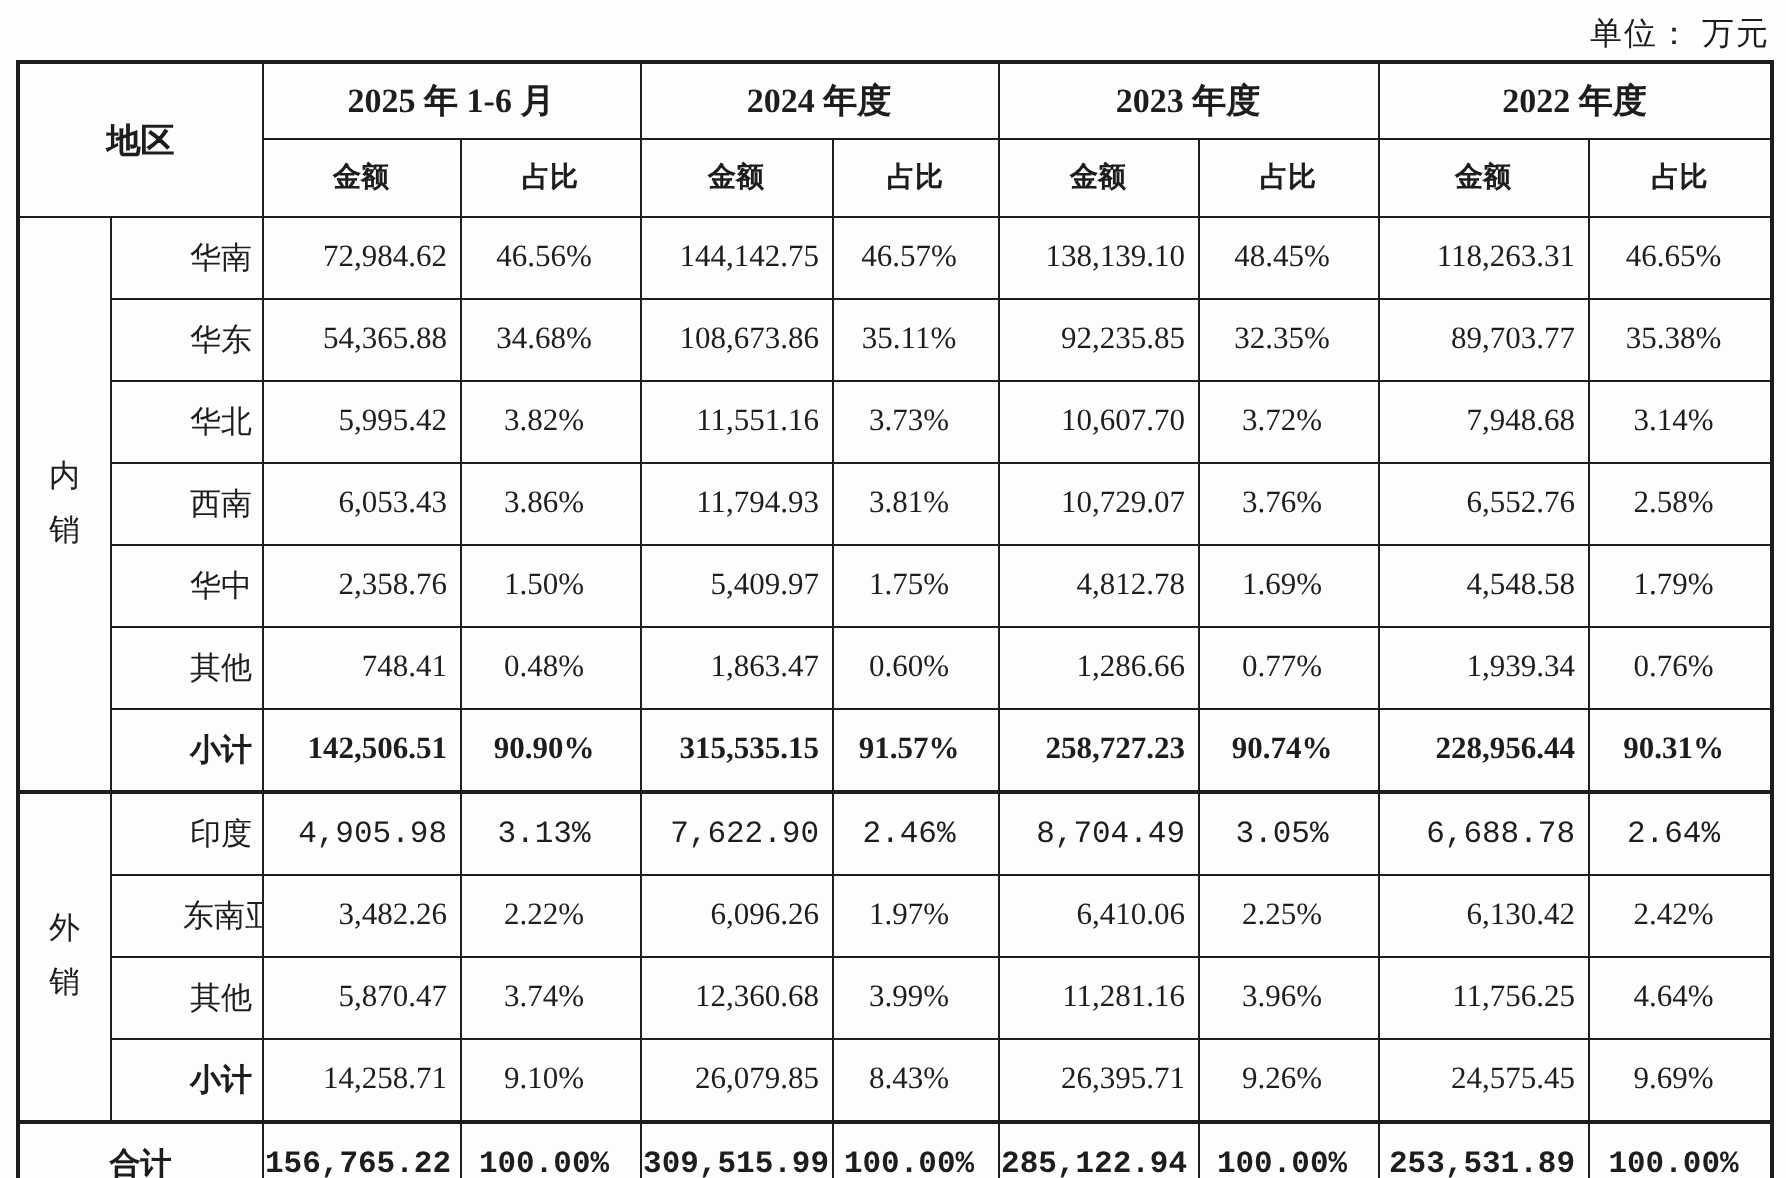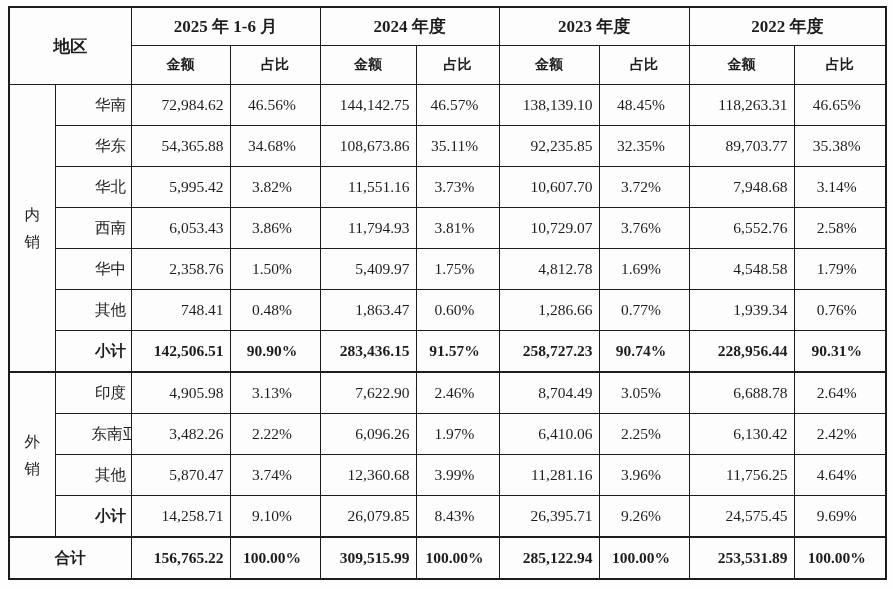--- a/index.html
+++ b/index.html
@@ -44,27 +44,28 @@
     text-align: center;
     font-size: 16px;
     line-height: 27px;
     vertical-align: middle;
   }
   td.region-cell { text-align: center; font-size: 16px; padding-left: 36px; }
   td.amount-cell { text-align: right; padding-right: 6px; }
   td.ratio-cell  { text-align: center; padding-right: 7px; }
   td.total-label-cell { text-align: center; font-size: 16.5px; }
   .bold { font-weight: bold; }
-  tr.sep-top td { border-top-width: 2px; }
+  tr.sep-top td { border-top-width: 2px; font-family: Liberation Mono, monospace; }
 </style>
 </head>
 <body>
 
 <div class="page">
 
+  <div class="unit-line">单位： 万元</div>
 
   <table class="region-table">
     <colgroup>
       <col style="width:46px">
       <col style="width:76px">
       <col style="width:99px">
       <col style="width:90px">
       <col style="width:96px">
       <col style="width:83px">
       <col style="width:100px">
@@ -159,21 +160,21 @@
           <td class="ratio-cell">0.60%</td>
           <td class="amount-cell">1,286.66</td>
           <td class="ratio-cell">0.77%</td>
           <td class="amount-cell">1,939.34</td>
           <td class="ratio-cell">0.76%</td>
         </tr>
         <tr>
           <td class="region-cell bold">小计</td>
           <td class="amount-cell bold">142,506.51</td>
           <td class="ratio-cell bold">90.90%</td>
-          <td class="amount-cell bold">283,436.15</td>
+          <td class="amount-cell bold">315,535.15</td>
           <td class="ratio-cell bold">91.57%</td>
           <td class="amount-cell bold">258,727.23</td>
           <td class="ratio-cell bold">90.74%</td>
           <td class="amount-cell bold">228,956.44</td>
           <td class="ratio-cell bold">90.31%</td>
         </tr>
         <tr class="sep-top">
           <td rowspan="4" class="group-cell">
             <div>外</div>
             <div>销</div>

